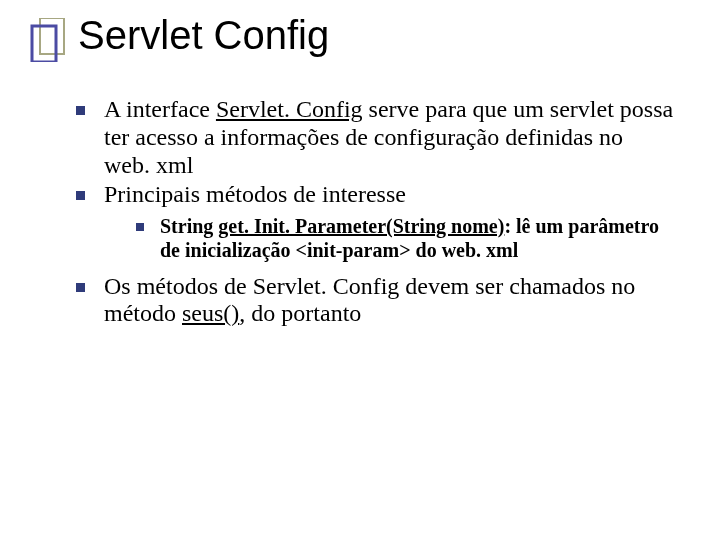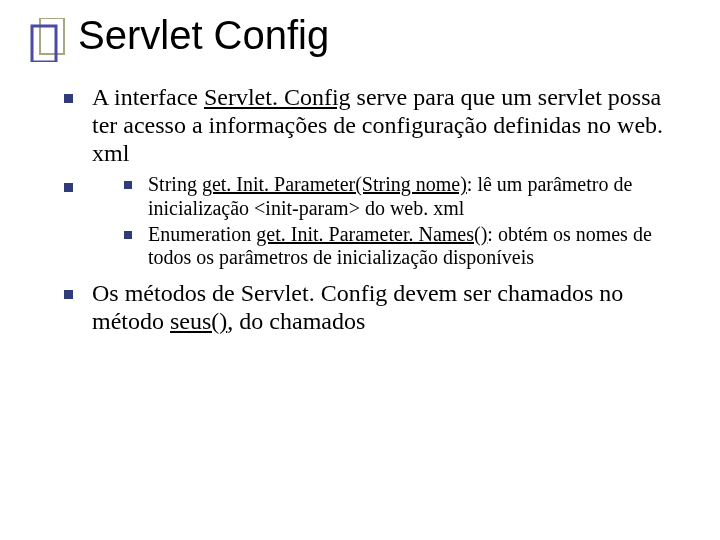--- a/index.html
+++ b/index.html
@@ -40,21 +40,21 @@
   
   .body {
     position: absolute;
     left: 58px;
     right: 30px;
     top: 80px;
   }
 
   ul.lvl1 {
     list-style: none;
-    margin: 4px;
+    margin: 16px;
     padding: 0;
   }
   ul.lvl1 > li {
     position: relative;
     padding-left: 30px;
     font-size: 24px;
     line-height: 1.16;
     margin-bottom: 2px;
   }
   ul.lvl1 > li::before {
@@ -64,20 +64,21 @@
     top: 10px;
     width: 9px;
     height: 9px;
     background: #2f3b7a;
   }
 
   ul.lvl2 {
     list-style: none;
     margin: 6px 0 10px 0;
     padding: 0 0 0 30px;
+    font-weight: bold;
   }
   ul.lvl2 > li {
     position: relative;
     padding-left: 26px;
     font-size: 20px;
     line-height: 1.18;
     margin-bottom: 2px;
   }
   ul.lvl2 > li::before {
     content: "";
@@ -103,21 +104,20 @@
     </svg>
   </div>
 
   <div class="title-wrap">
     <div class="title">Servlet Config</div>
   </div>
 
   <div class="body">
     <ul class="lvl1" id="lvl1">
         <li><span>A interface </span><span class="u">Servlet. Config</span><span> serve para que um servlet possa ter acesso a informações de configuração definidas no web. xml</span></li>
-        <li><ul class="lvl2">
+        <li><span>Principais métodos de interesse</span><ul class="lvl2">
             <li><span>String </span><span class="u">get. Init. Parameter(String nome)</span><span>: lê um parâmetro de inicialização &lt;init-param&gt; do web. xml</span></li>
-            <li><span>Enumeration </span><span class="u">get. Init. Parameter. Names()</span><span>: obtém os nomes de todos os parâmetros de inicialização disponíveis</span></li>
           </ul></li>
-        <li><span>Os métodos de Servlet. Config devem ser chamados no método </span><span class="u">seus()</span><span>, do chamados</span></li>
+        <li><span>Os métodos de Servlet. Config devem ser chamados no método </span><span class="u">seus()</span><span>, do portanto</span></li>
       </ul>
   </div>
 
 </div>
 
 </body></html>

